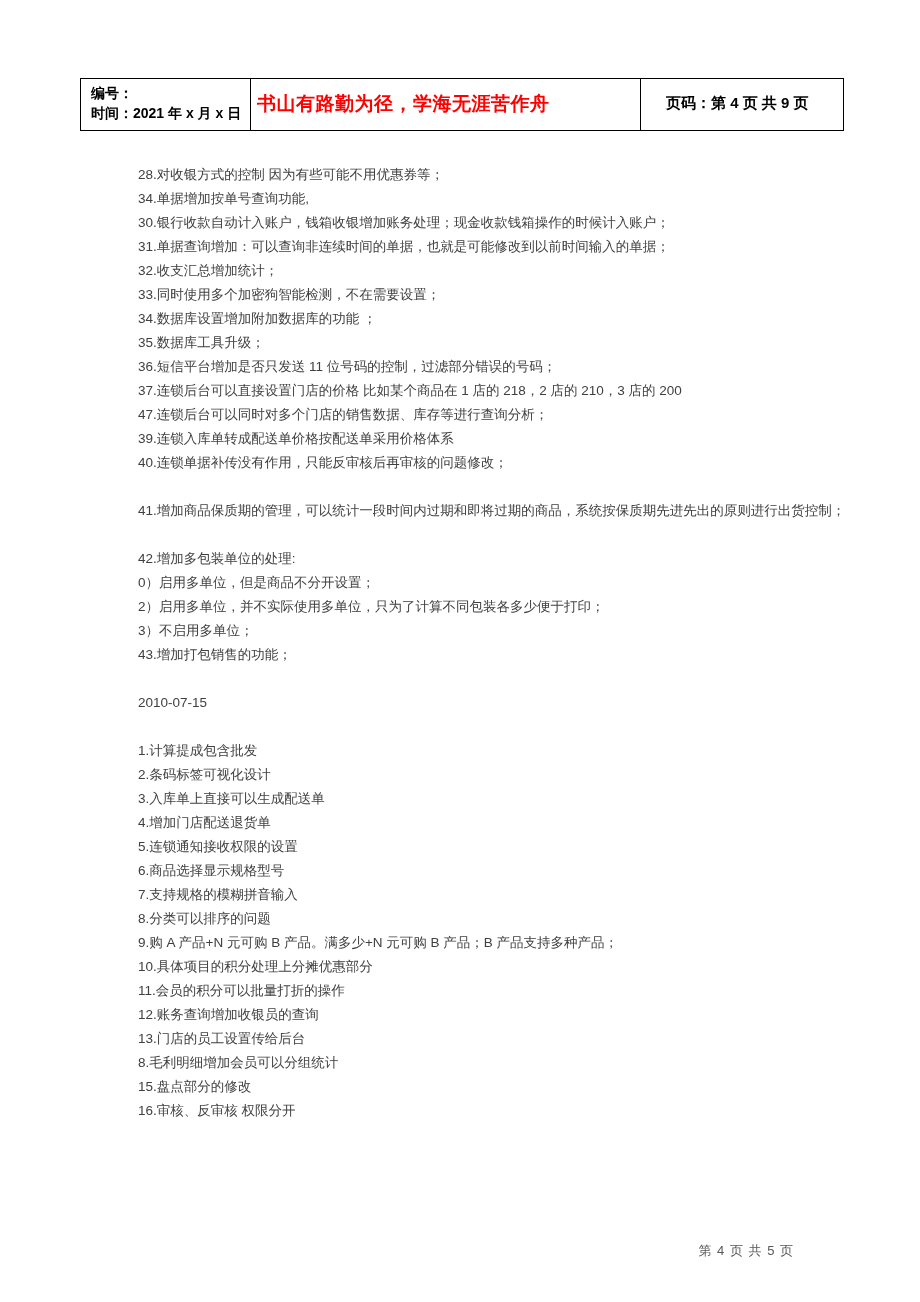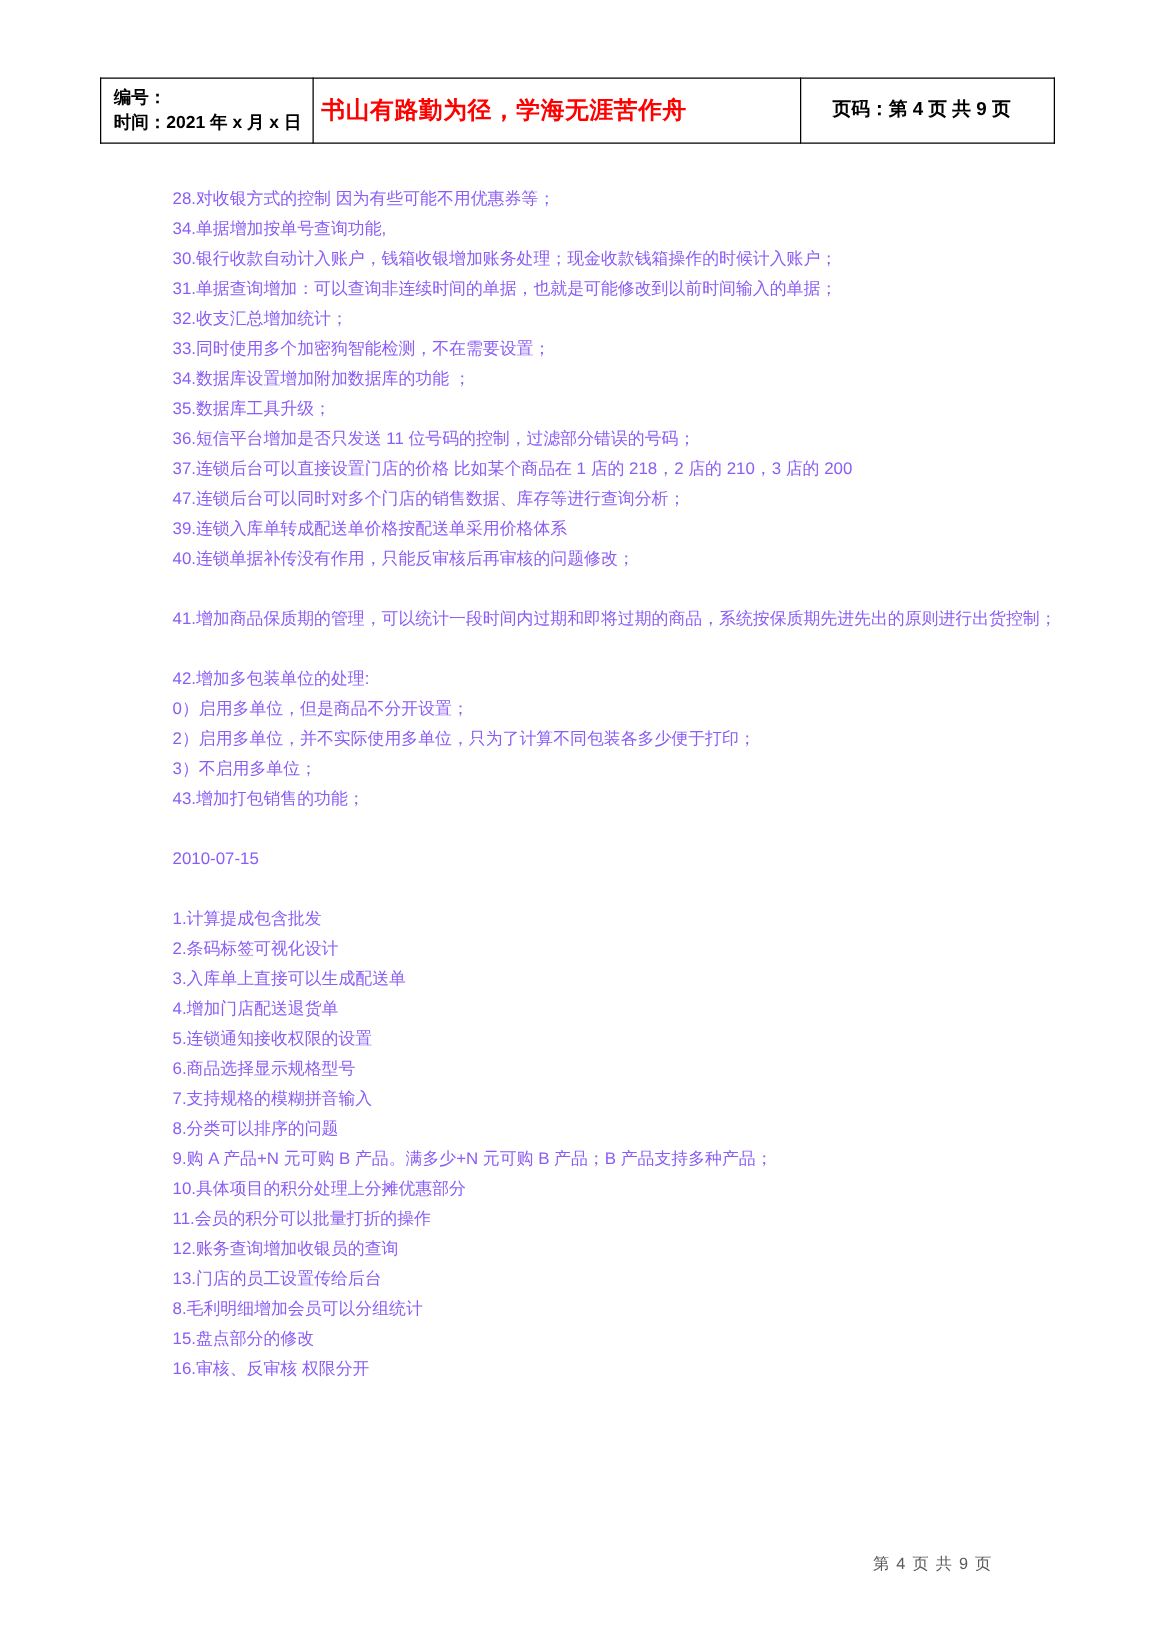--- a/index.html
+++ b/index.html
@@ -12,20 +12,21 @@
   .page {
     width: 920px;
     min-height: 1302px;
     position: relative;
     padding: 62px 74px 0 82px;
   }
   .header-table {
     width: 100%;
     border-collapse: collapse;
     margin-left: -2px;
+    margin-top: 16px;
   }
   .header-table td {
     border: 1.5px solid #000;
     vertical-align: middle;
     padding: 6px 10px 8px 10px;
     font-size: 15px;
     font-weight: 700;
     color: #000;
     height: 50px;
   }
@@ -47,21 +48,21 @@
   .header-table td.col-right {
     font-size: 15px;
     padding-left: 25px;
   }
   .col-left .line1 { display:block; }
   .col-left .line2 { display:block; }
 
   .content {
     padding: 32px 0 0 56px;
     font-size: 13.5px;
-    color: #8b5cf6;
+    color: #404040;
     line-height: 1.78;
   }
   .content .line { display:block; }
   .content .blank { height: 24px; }
 
   .footer {
     position: absolute;
     bottom: 42px;
     right: 126px;
     font-size: 13px;
@@ -137,15 +138,15 @@
     <span class="line">10.具体项目的积分处理上分摊优惠部分</span>
     <span class="line">11.会员的积分可以批量打折的操作</span>
     <span class="line">12.账务查询增加收银员的查询</span>
     <span class="line">13.门店的员工设置传给后台</span>
     <span class="line">8.毛利明细增加会员可以分组统计</span>
     <span class="line">15.盘点部分的修改</span>
     <span class="line">16.审核、反审核  权限分开</span>
 
   </div>
 
-  <div class="footer">第  4  页  共  9  页</div>
+  <div class="footer">第  4  页  共  5  页</div>
 
 </div>
 
 </body></html>

